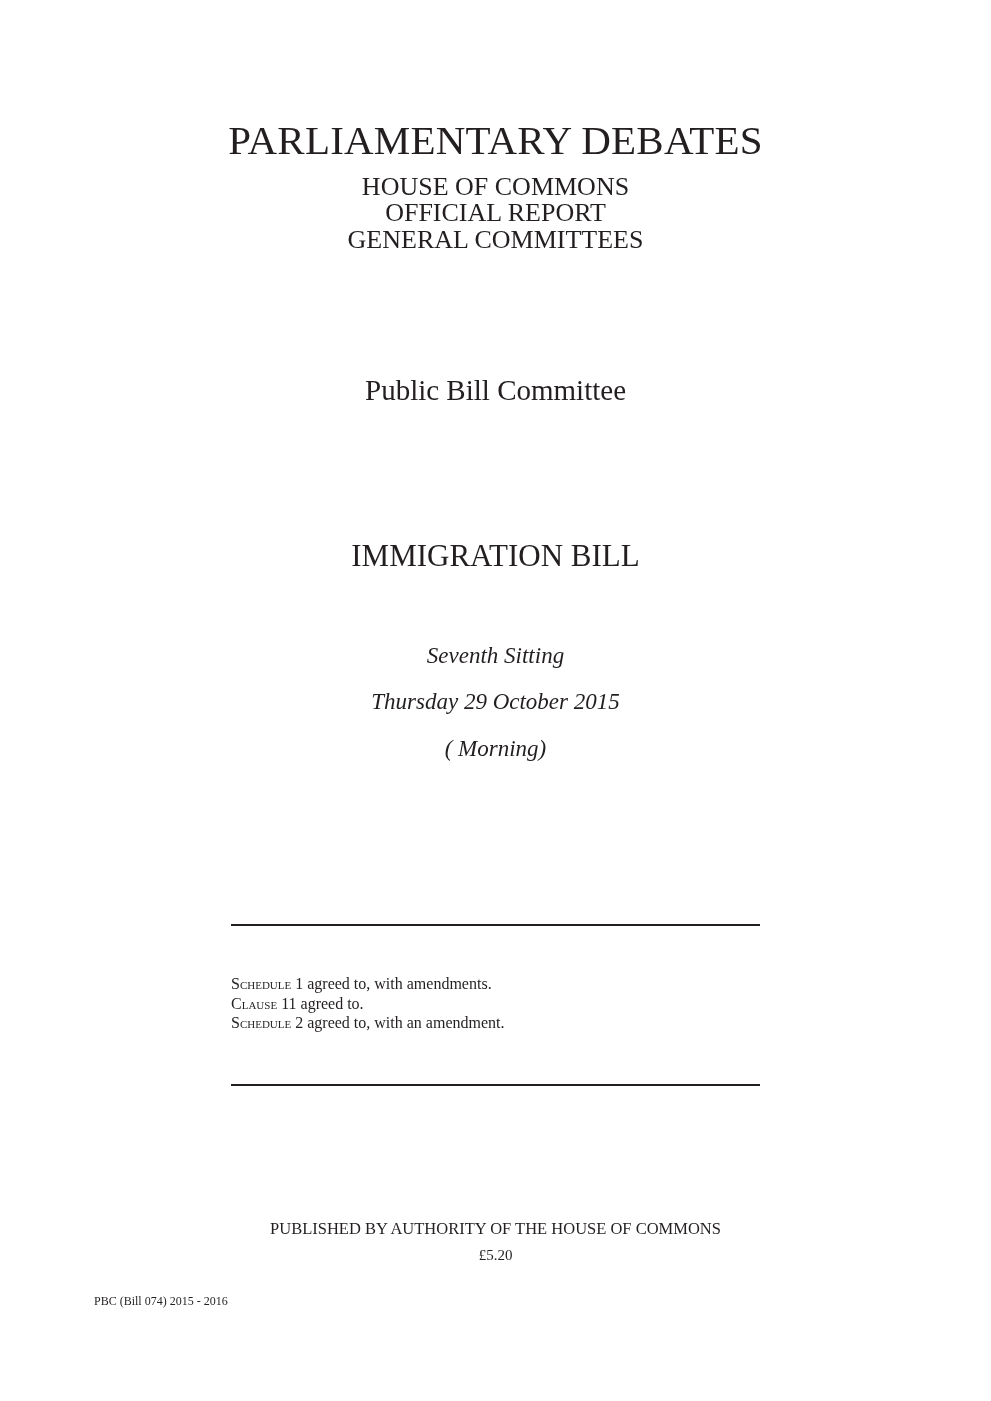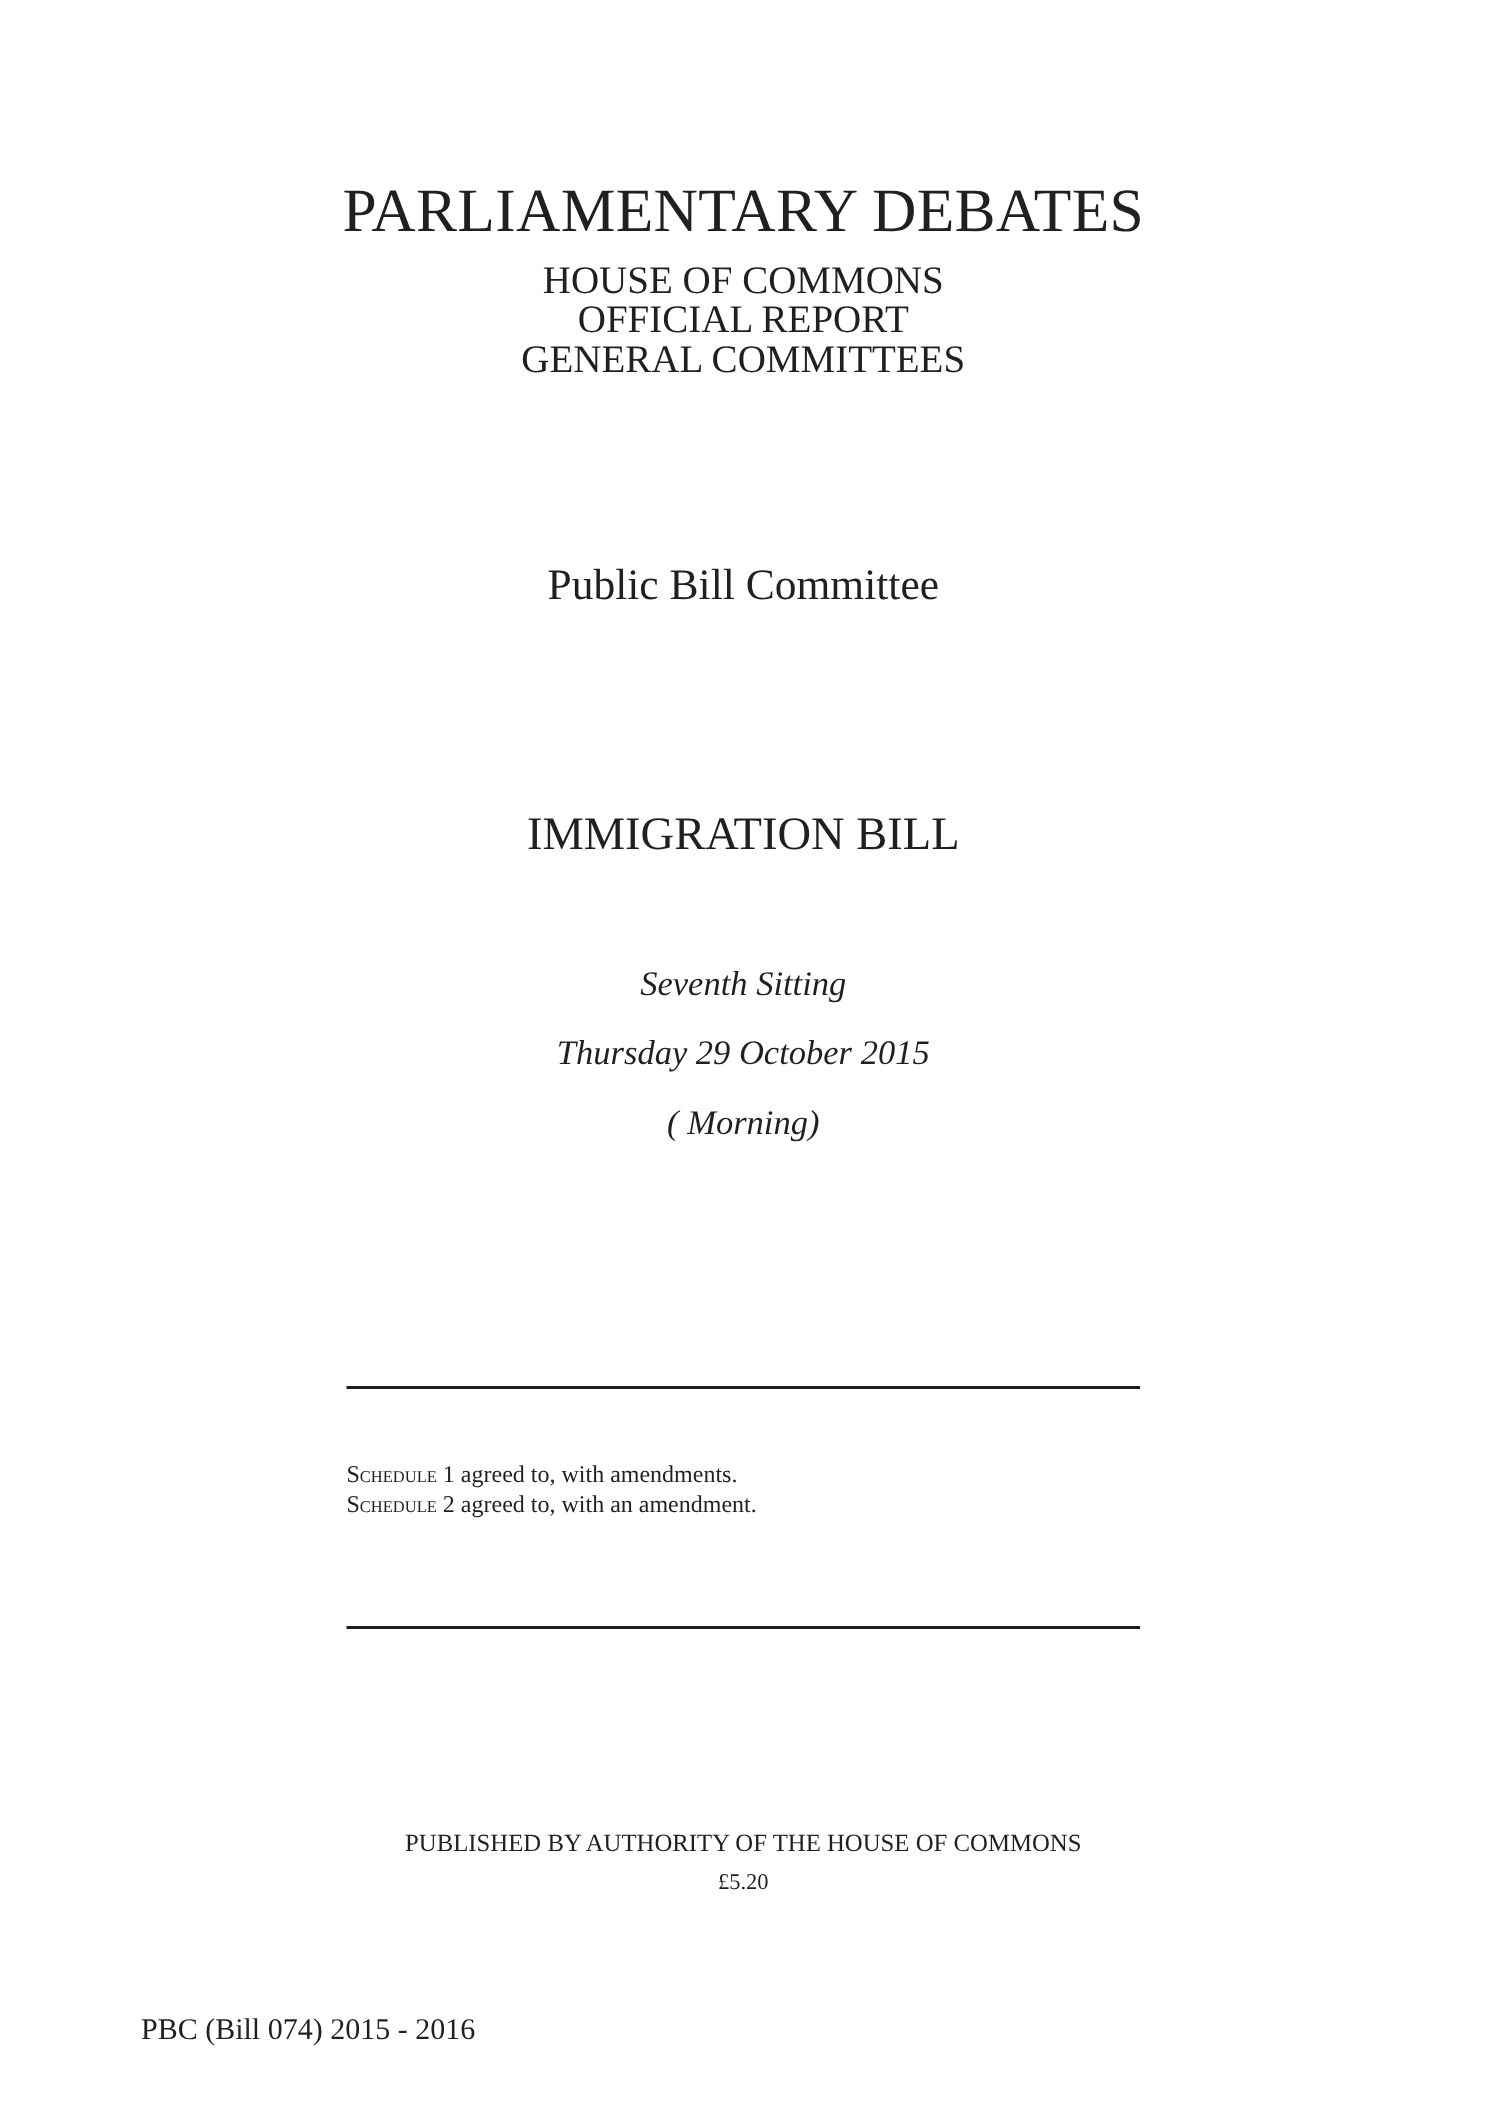--- a/index.html
+++ b/index.html
@@ -103,22 +103,22 @@
       font-size: 16.5px;
       line-height: 20px;
     }
     .price {
       top: 1245px;
       font-size: 15px;
       line-height: 20px;
     }
     .ref {
       left: 94px;
-      top: 1343px;
-      font-size: 20px;
+      top: 1291px;
+      font-size: 12px;
       line-height: 20px;
     }
   </style>
 </head>
 <body>
 
 <div class="abs center main-title">PARLIAMENTARY DEBATES</div>
 <div class="abs center sub-line sub-1">HOUSE OF COMMONS</div>
 <div class="abs center sub-line sub-2">OFFICIAL REPORT</div>
 <div class="abs center sub-line sub-3">GENERAL COMMITTEES</div>
@@ -127,20 +127,21 @@
 
 <div class="abs center bill-title">IMMIGRATION BILL</div>
 <div class="abs center italic-line sitting">Seventh Sitting</div>
 <div class="abs center italic-line date">Thursday 29 October 2015</div>
 <div class="abs center italic-line session">( Morning)</div>
 
 <div class="abs contents-box">
   <div class="rule rule-top"></div>
   <ul class="contents-list">
     <li><span class="sc">Schedule</span><span> 1 agreed to, with amendments.</span></li>
+    <li><span class="sc">Clause</span><span> 11 agreed to.</span></li>
     <li><span class="sc">Schedule</span><span> 2 agreed to, with an amendment.</span></li>
   </ul>
   <div class="rule rule-bottom"></div>
 </div>
 
 <div class="abs center publisher">PUBLISHED BY AUTHORITY OF THE HOUSE OF COMMONS</div>
 <div class="abs center price">£5.20</div>
 <div class="abs ref">PBC (Bill 074) 2015 - 2016</div>
 
 </body></html>

